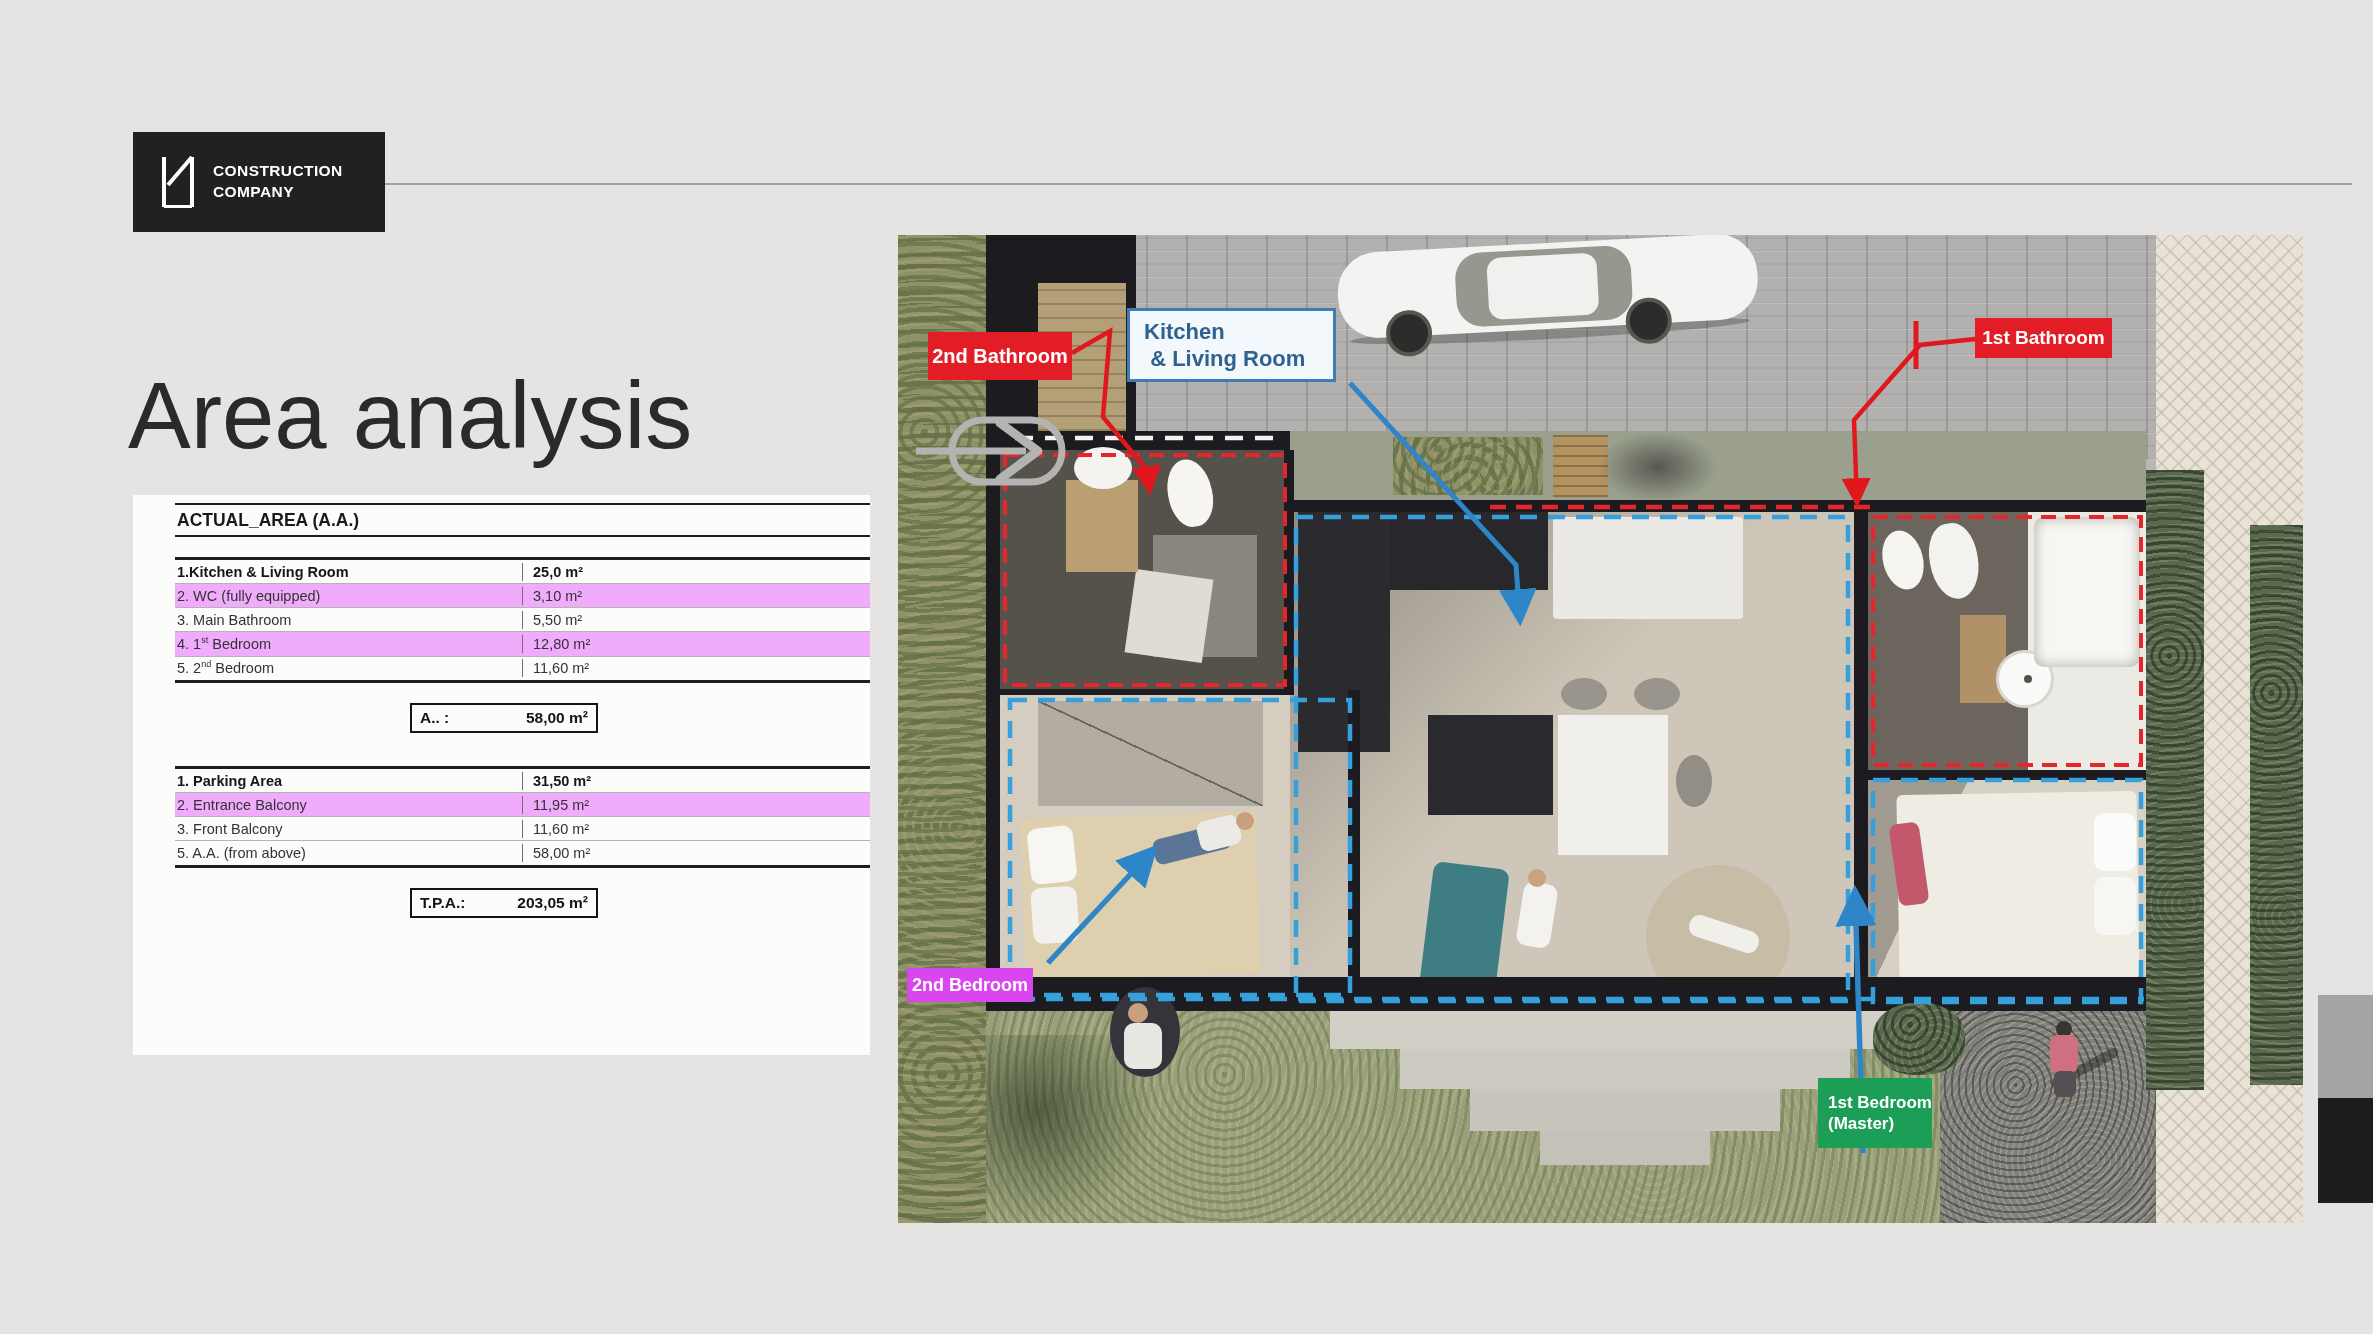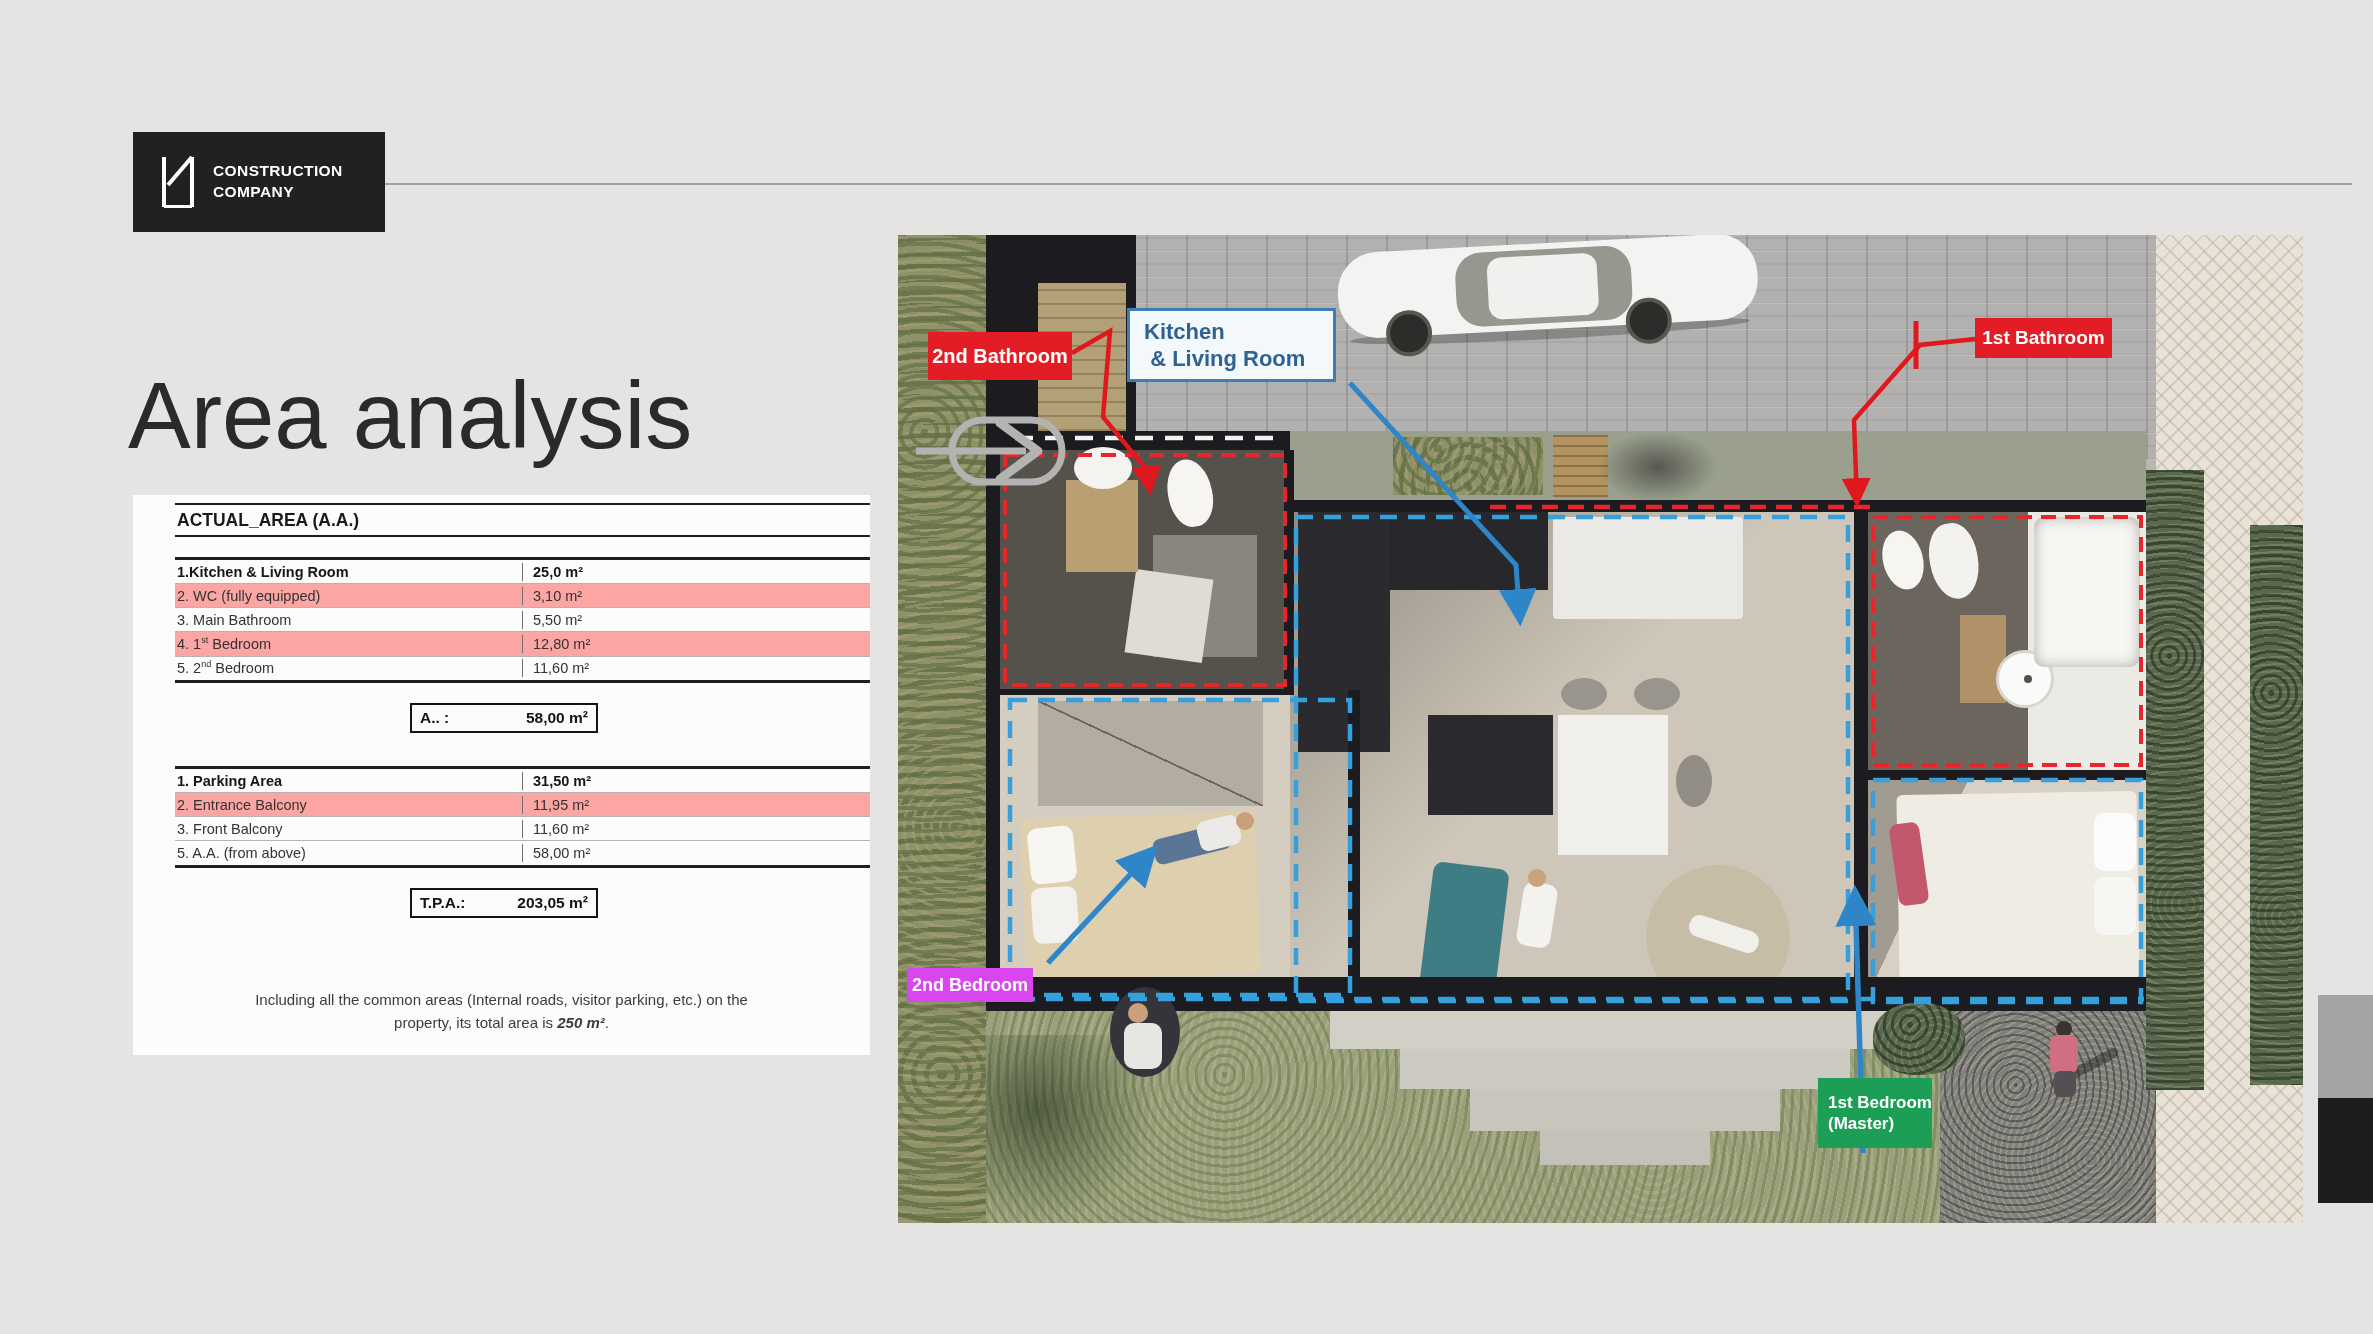--- a/index.html
+++ b/index.html
@@ -21,21 +21,21 @@
   
   #panel{left:133px;top:495px;width:737px;height:560px;background:#fcfcfb;}
   .tbl-wrap{position:absolute;left:42px;width:695px;}
   .sec-head{font-weight:bold;font-size:17.5px;color:#191919;
     border-top:2px solid #1f1f1f;border-bottom:2px solid #1f1f1f;padding:5px 2px 4px 2px;}
   .sec-head.dbl{border-top:5px double #1f1f1f;border-bottom:5px double #1f1f1f;}
   .t-body{border-top:3px solid #1f1f1f;border-bottom:3px solid #1f1f1f;margin-top:20px;}
   .t-row{display:flex;font-size:14.5px;color:#333;border-bottom:1px solid #b5b4b2;
     padding:2.5px 0;line-height:1.25;}
   .t-row:last-child{border-bottom:none;}
-  .t-row.shade{background:#fca5a5;}
+  .t-row.shade{background:#f0abfc;}
   .t-row.bold{font-weight:bold;color:#161616;}
   .t-lab{width:348px;padding-left:2px;box-sizing:border-box;border-right:1.5px solid #6f6f6f;}
   .t-val{padding-left:10px;}
   sup{font-size:9px;margin-top:19px;}
   .total-box{margin:20px 272px 0 auto;width:168px;border:2px solid #141414;
     font-weight:bold;font-size:15.5px;color:#141414;padding:4px 8px;
     display:flex;justify-content:space-between;background:#fbfbfa;}
   #footer-note{left:0px;top:494px;width:737px;text-align:center;font-size:15px;
     color:#3c3c3c;line-height:1.5;}
   #footer-note b{font-style:italic;}
@@ -138,24 +138,20 @@
           <span class="t-lab">5. A.A. (from above)</span>
           <span class="t-val">58,00 m²</span>
         </div>
       </div>
     <div class="total-box">
       <span>T.P.A.:</span>
       <span>203,05 m²</span>
     </div>
   </div>
 
-  <div class="abs" id="footer-note">
-    <span>Including all the common areas (Internal roads, visitor parking, etc.) on the</span><br>
-    <span>property, its total area is </span><b>250 m²</b><span>.</span>
-  </div>
 </div>
 
 <div class="abs" id="plan">
 
   <div class="abs grass" style="left:0;top:0;width:88px;height:988px;"></div>
   <div class="abs pave" style="left:88px;top:0;width:1170px;height:225px;"></div>
   <div class="abs herr" style="left:1258px;top:0;width:147px;height:988px;"></div>
 
   <div class="abs dark" style="left:88px;top:0;width:150px;height:196px;"></div>
   <div class="abs" style="left:140px;top:48px;width:88px;height:148px;background:#b3a077;

